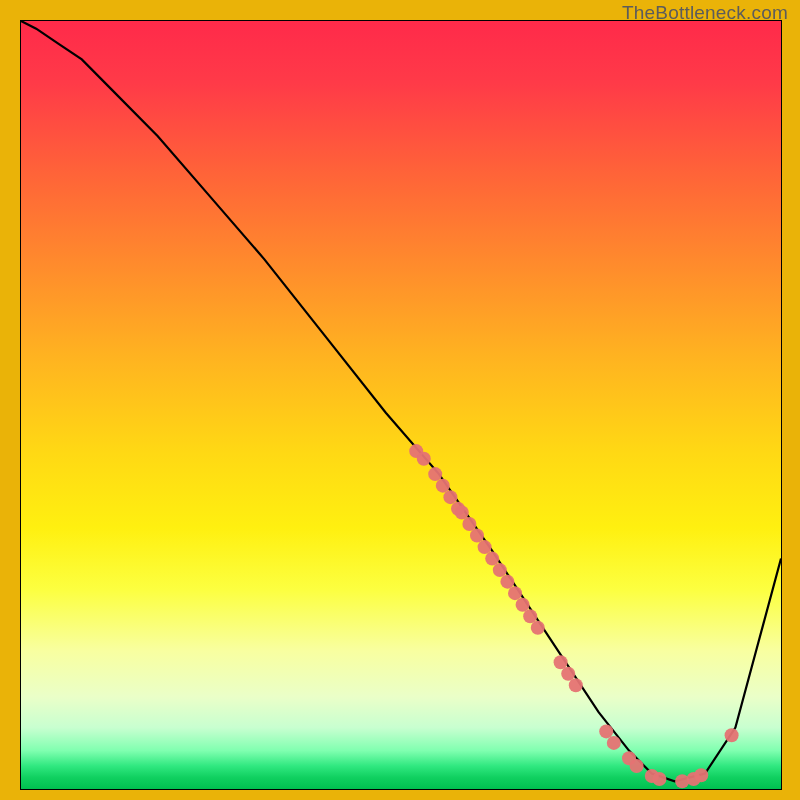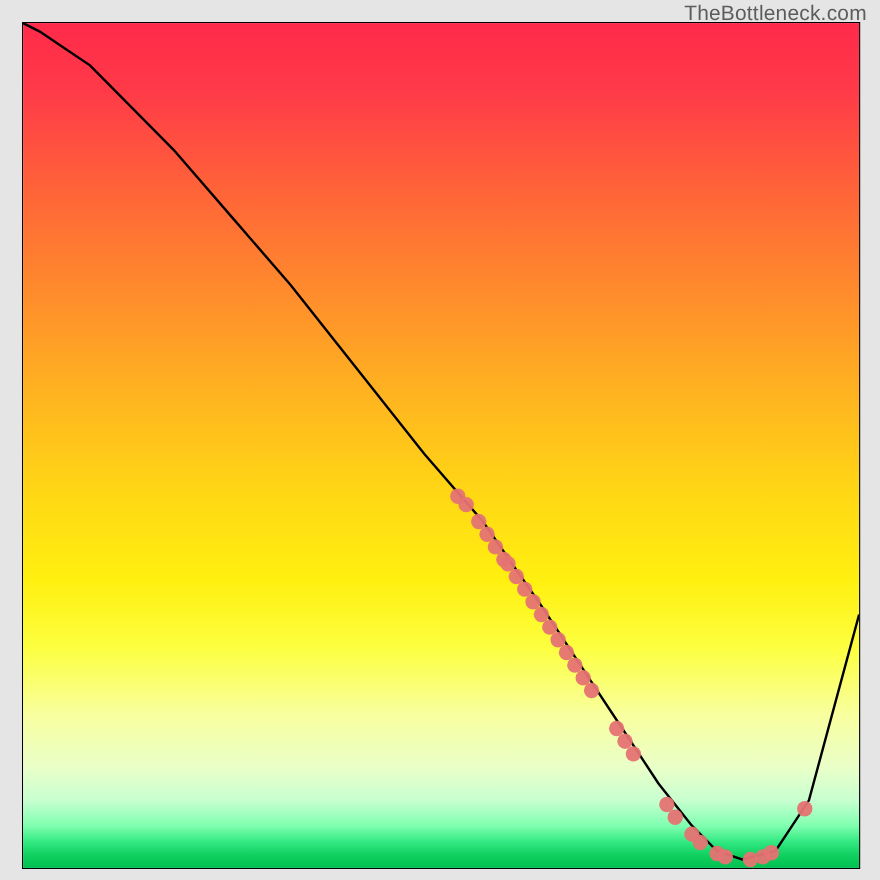--- a/index.html
+++ b/index.html
@@ -7,21 +7,21 @@
     padding: 0;
     width: 800px;
     height: 800px;
     overflow: hidden;
     font-family: Arial, Helvetica, sans-serif;
   }
   .canvas {
     position: relative;
     width: 800px;
     height: 800px;
-    background: #e5e5e5;
+    background: #eab308;
   }
   .plot-area {
     position: absolute;
     left: 20px;
     top: 20px;
     width: 760px;
     height: 768px;
     border: 1px solid #000000;
     overflow: hidden;
   }

